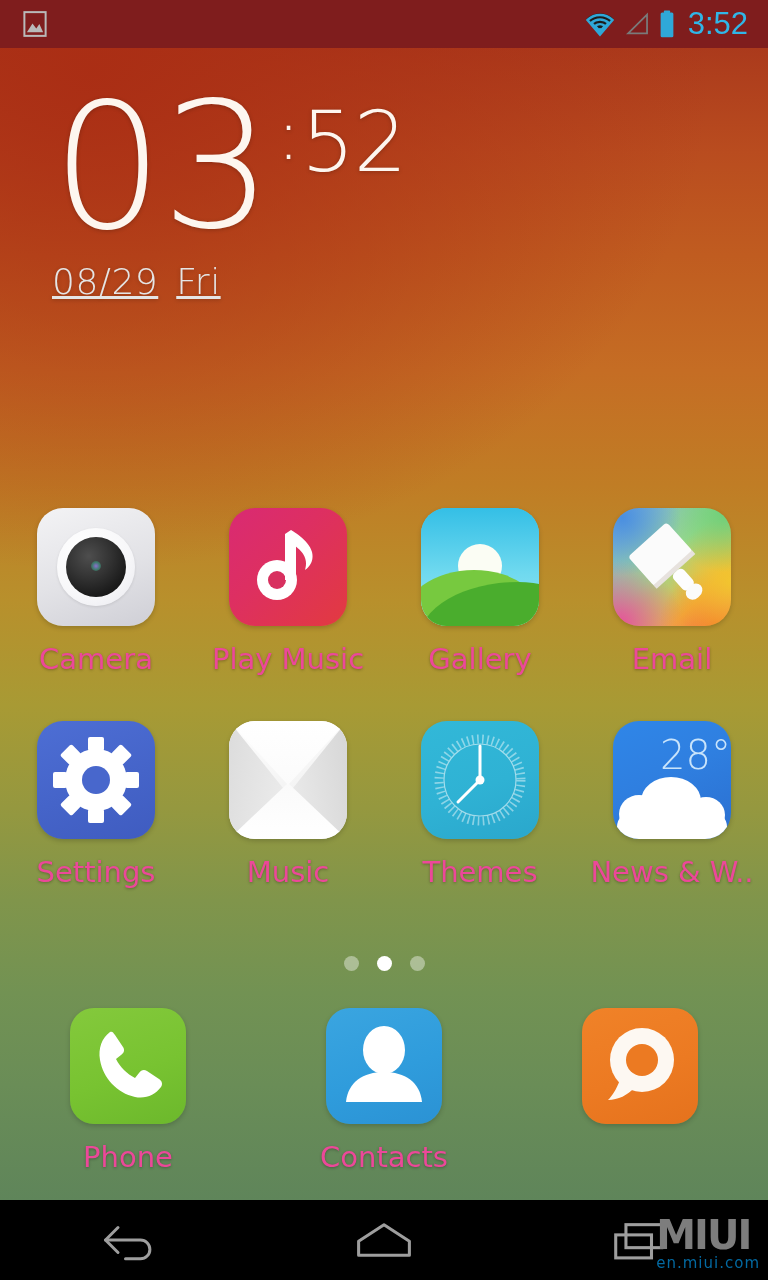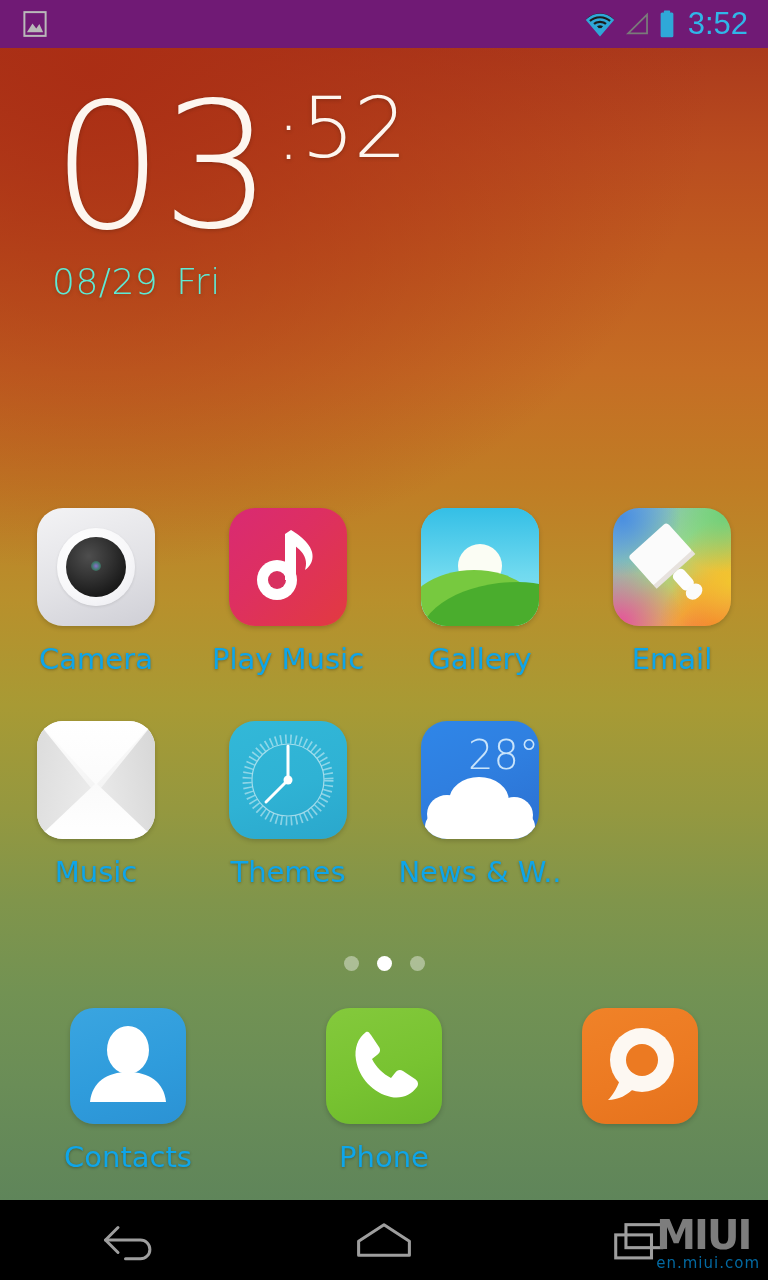--- a/index.html
+++ b/index.html
@@ -34,21 +34,21 @@
         #80954b 74%,
         #729253 82%,
         #6a8d57 90%,
         #5f855a 100%);
   }
 
   
   #statusbar {
     position:absolute; left:0; top:0;
     width:768px; height:48px;
-    background:#701a75;
+    background:#7f1d1d;
     display:flex; align-items:center;
     padding:0 20px;
     z-index:40;
   }
   .sb-left { display:flex; align-items:center; gap:10px; }
   .sb-right { margin-left:auto; display:flex; align-items:center; gap:9px; }
   .sb-clock {
     color:#30b6e8; font-size:31px; letter-spacing:0px;
     font-family:"Liberation Sans", sans-serif;
     line-height:1; padding-left:4px; padding-bottom:2px;
@@ -68,29 +68,30 @@
     color:#fdf6ef;
   }
   .cw-colon {
     font-size:70px; line-height:1; font-weight:100;
     margin-left:6px; margin-top:14px;
     font-family:"DejaVu Sans", sans-serif;
     color:#fdf6ef;
   }
   .cw-min {
     font-size:84px; line-height:1; font-weight:100;
-    margin-top:0; margin-left:1px; letter-spacing:-1px;
+    margin-top:14px; margin-left:1px; letter-spacing:-1px;
     font-family:"DejaVu Sans", sans-serif;
     color:#fdf6ef;
     text-align:right;
   }
   .cw-date {
     margin-top:14px; font-size:36px; font-weight:300;
-    letter-spacing:0.5px; color:#5eead4;
-    font-family:"DejaVu Sans", sans-serif;
+    letter-spacing:0.5px; color:#e5e5e5;
+    font-family:"DejaVu Sans", sans-serif;
+    text-decoration:underline;
   }
   .cw-date .cw-dow { margin-left:18px; }
 
   
   .appgrid {
     position:absolute; left:0; width:768px;
     display:grid; grid-template-columns:repeat(4,1fr);
     z-index:10;
   }
   #row1 { top:508px; }
@@ -103,21 +104,21 @@
   .appicon {
     position:relative;
     width:118px; height:118px;
     border-radius:26px;
     overflow:hidden;
     box-shadow:0 2px 5px rgba(0,0,0,0.18);
     flex:none;
   }
   .applabel {
     margin-top:16px;
-    color:#0ea5e9; font-size:29px;
+    color:#ec4899; font-size:29px;
     font-family:"DejaVu Sans", sans-serif;
     font-weight:400;
     text-shadow:0 1px 3px rgba(0,0,0,0.30);
     white-space:nowrap;
     text-align:right;
   }
 
   
   #dock {
     position:absolute; left:0; top:1008px;
@@ -368,20 +369,41 @@
           </g>
         </svg>
       </div>
       <div class="applabel">Email</div>
     </div>
 
   </div>
 
   <div class="appgrid" id="row2">
 
+    <div class="appcell">
+      <div class="appicon ic-settings">
+        <svg viewBox="0 0 118 118" width="118" height="118">
+          <g fill="#ffffff">
+            <circle cx="59" cy="59" r="31"></circle>
+            <g>
+              <rect x="51" y="16" width="16" height="14" rx="2"></rect>
+              <rect x="51" y="88" width="16" height="14" rx="2"></rect>
+              <rect x="16" y="51" width="14" height="16" rx="2"></rect>
+              <rect x="88" y="51" width="14" height="16" rx="2"></rect>
+              <rect x="51" y="16" width="16" height="14" rx="2" transform="rotate(45 59 59)"></rect>
+              <rect x="51" y="88" width="16" height="14" rx="2" transform="rotate(45 59 59)"></rect>
+              <rect x="16" y="51" width="14" height="16" rx="2" transform="rotate(45 59 59)"></rect>
+              <rect x="88" y="51" width="14" height="16" rx="2" transform="rotate(45 59 59)"></rect>
+            </g>
+          </g>
+          <circle cx="59" cy="59" r="14" fill="#4867cc"></circle>
+        </svg>
+      </div>
+      <div class="applabel">Settings</div>
+    </div>
 
     <div class="appcell">
       <div class="appicon ic-email">
         <div class="mail-flapL"></div>
         <div class="mail-flapR"></div>
         <div class="mail-bottom"></div>
         <div class="mail-top"></div>
       </div>
       <div class="applabel">Music</div>
     </div>
@@ -416,41 +438,41 @@
 
   <div id="pagedots">
     <span class="dot"></span>
     <span class="dot active"></span>
     <span class="dot"></span>
   </div>
 
   <div id="dock">
 
     <div class="appcell">
-      <div class="appicon ic-contacts">
-        <svg viewBox="0 0 116 116" width="116" height="116">
-          <ellipse cx="58" cy="42" rx="21" ry="24" fill="#ffffff"></ellipse>
-          <path d="M20 94 C22 74 37 64 58 64 C79 64 94 74 96 94 Z" fill="#ffffff"></path>
-        </svg>
-      </div>
-      <div class="applabel">Contacts</div>
-    </div>
-
-    <div class="appcell">
       <div class="appicon ic-phone">
         <svg viewBox="0 0 116 116" width="116" height="116">
           <path d="M40 24 C32 30 28 40 30 52 C33 70 47 85 65 89 C76 91 85 87 91 79
                    C93 76 92 73 89 71 L77 63 C74 61 71 62 69 65 L65 70 C57 66 50 59 46 51
                    L51 47 C54 45 55 42 53 39 L45 27 C43 24 42 23 40 24 Z" fill="#ffffff"></path>
         </svg>
       </div>
       <div class="applabel">Phone</div>
     </div>
 
     <div class="appcell">
+      <div class="appicon ic-contacts">
+        <svg viewBox="0 0 116 116" width="116" height="116">
+          <ellipse cx="58" cy="42" rx="21" ry="24" fill="#ffffff"></ellipse>
+          <path d="M20 94 C22 74 37 64 58 64 C79 64 94 74 96 94 Z" fill="#ffffff"></path>
+        </svg>
+      </div>
+      <div class="applabel">Contacts</div>
+    </div>
+
+    <div class="appcell">
       <div class="appicon ic-messaging">
         <svg viewBox="0 0 116 116" width="116" height="116">
           <circle cx="60" cy="52" r="32" fill="#fdf8f2"></circle>
           <path d="M38 72 C34 82 30 88 26 92 C36 92 46 87 52 80 Z" fill="#fdf8f2"></path>
           <circle cx="60" cy="52" r="16" fill="#ec7a22"></circle>
         </svg>
       </div>
     </div>
 
   </div>

